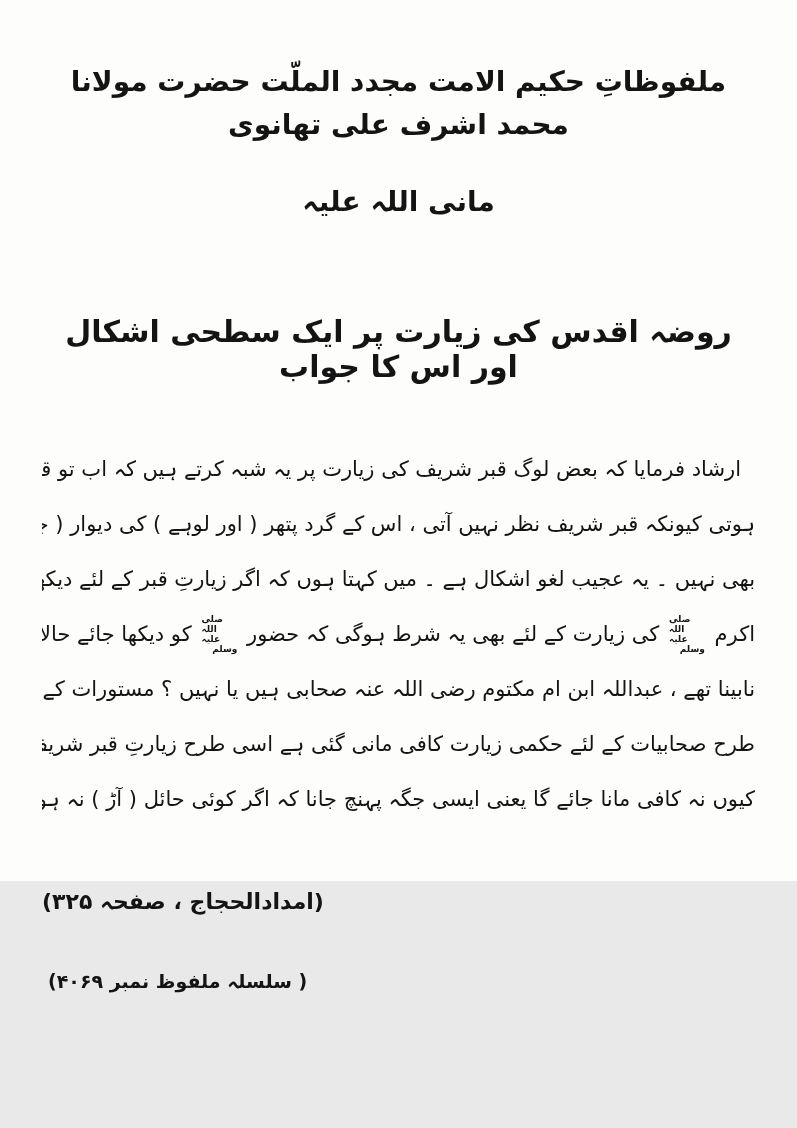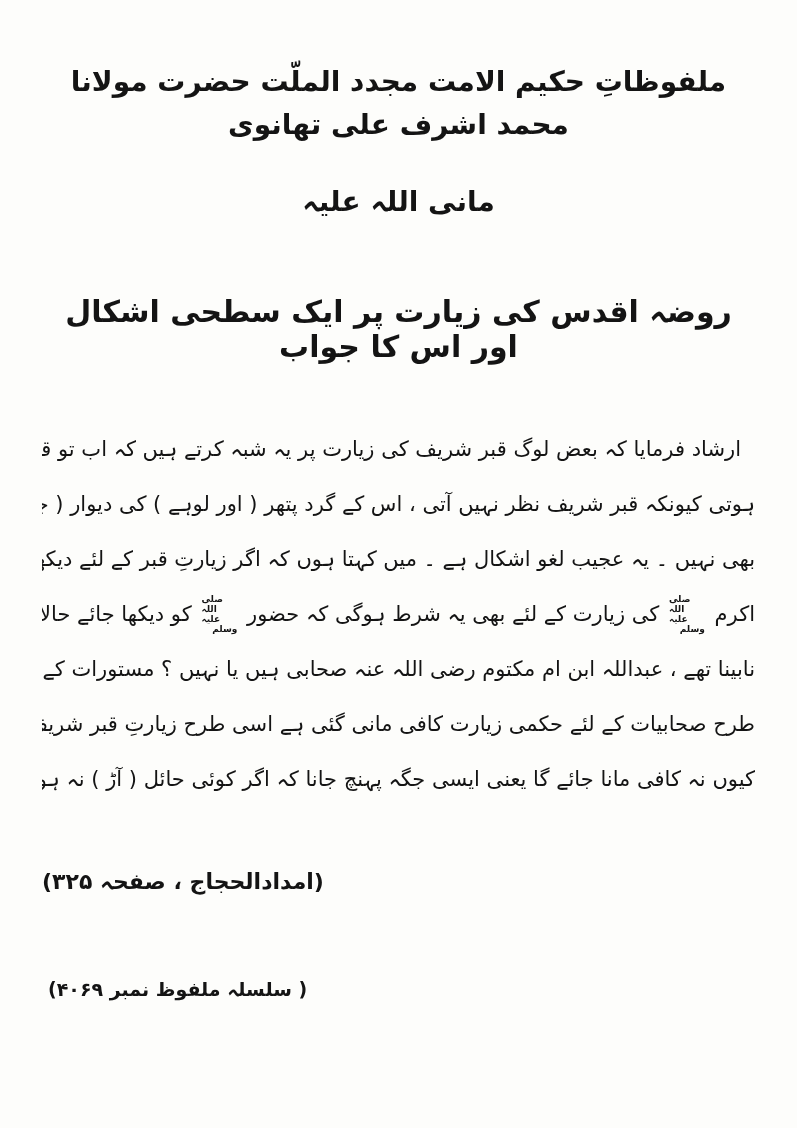--- a/index.html
+++ b/index.html
@@ -3,21 +3,21 @@
 <meta charset="utf-8">
 <style>
   * { margin: 0; padding: 0; box-sizing: border-box; }
   html, body { background: #e9e9e9; }
   body {
     width: 797px; height: 1128px;
     font-family: "DejaVu Sans", sans-serif;
     overflow: hidden;
   }
   .page {
-    width: 797px; height: 1128px;
+    width: 797px; height: 881px;
     background: #fdfdfb;
     color: #141414;
     direction: rtl;
     padding: 50px 42px 0 42px;
   }
   .title-line1 {
     font-size: 28px;
     font-weight: bold;
     text-align: center;
     line-height: 1.55;
@@ -27,21 +27,21 @@
   .title-line2 {
     font-size: 28px;
     font-weight: bold;
     text-align: center;
     margin-top: 38px;
   }
   .section-heading {
     font-size: 30px;
     font-weight: bold;
     text-align: center;
-    margin-top: 76px;
+    margin-top: 96px;
     letter-spacing: 0.5px;
   }
   .body-paragraph {
     margin-top: 58px;
     font-size: 21px;
     font-weight: 500;
   }
   .pline {
     line-height: 55px;
     height: 55px;
@@ -70,21 +70,21 @@
   .citation {
     text-align: left;
     font-size: 22px;
     font-weight: bold;
     margin-top: 62px;
   }
   .series {
     text-align: left;
     font-size: 19px;
     font-weight: bold;
-    margin-top: 84px;
+    margin-top: 56px;
     padding-left: 6px;
   }
 </style>
 </head>
 <body>
 
 <div class="page">
 
   <div class="title-line1">ملفوظاتِ حکیم الامت مجدد الملّت حضرت مولانا محمد اشرف علی تھانوی</div>
 

